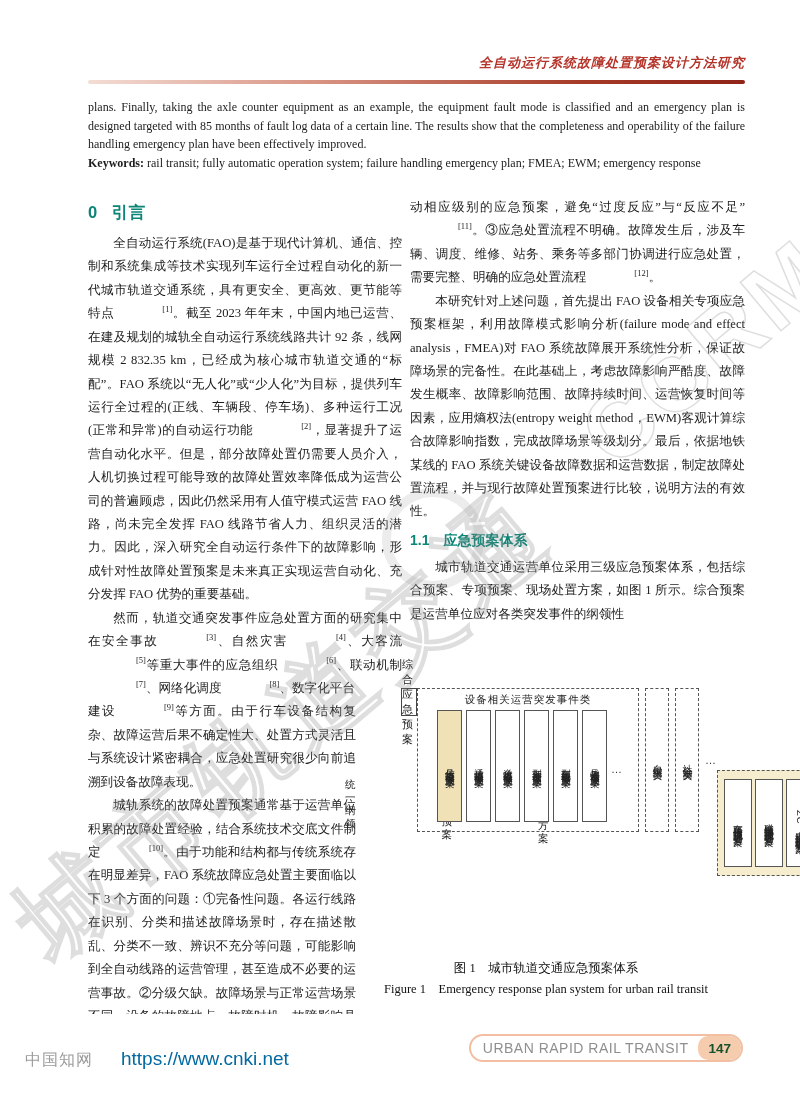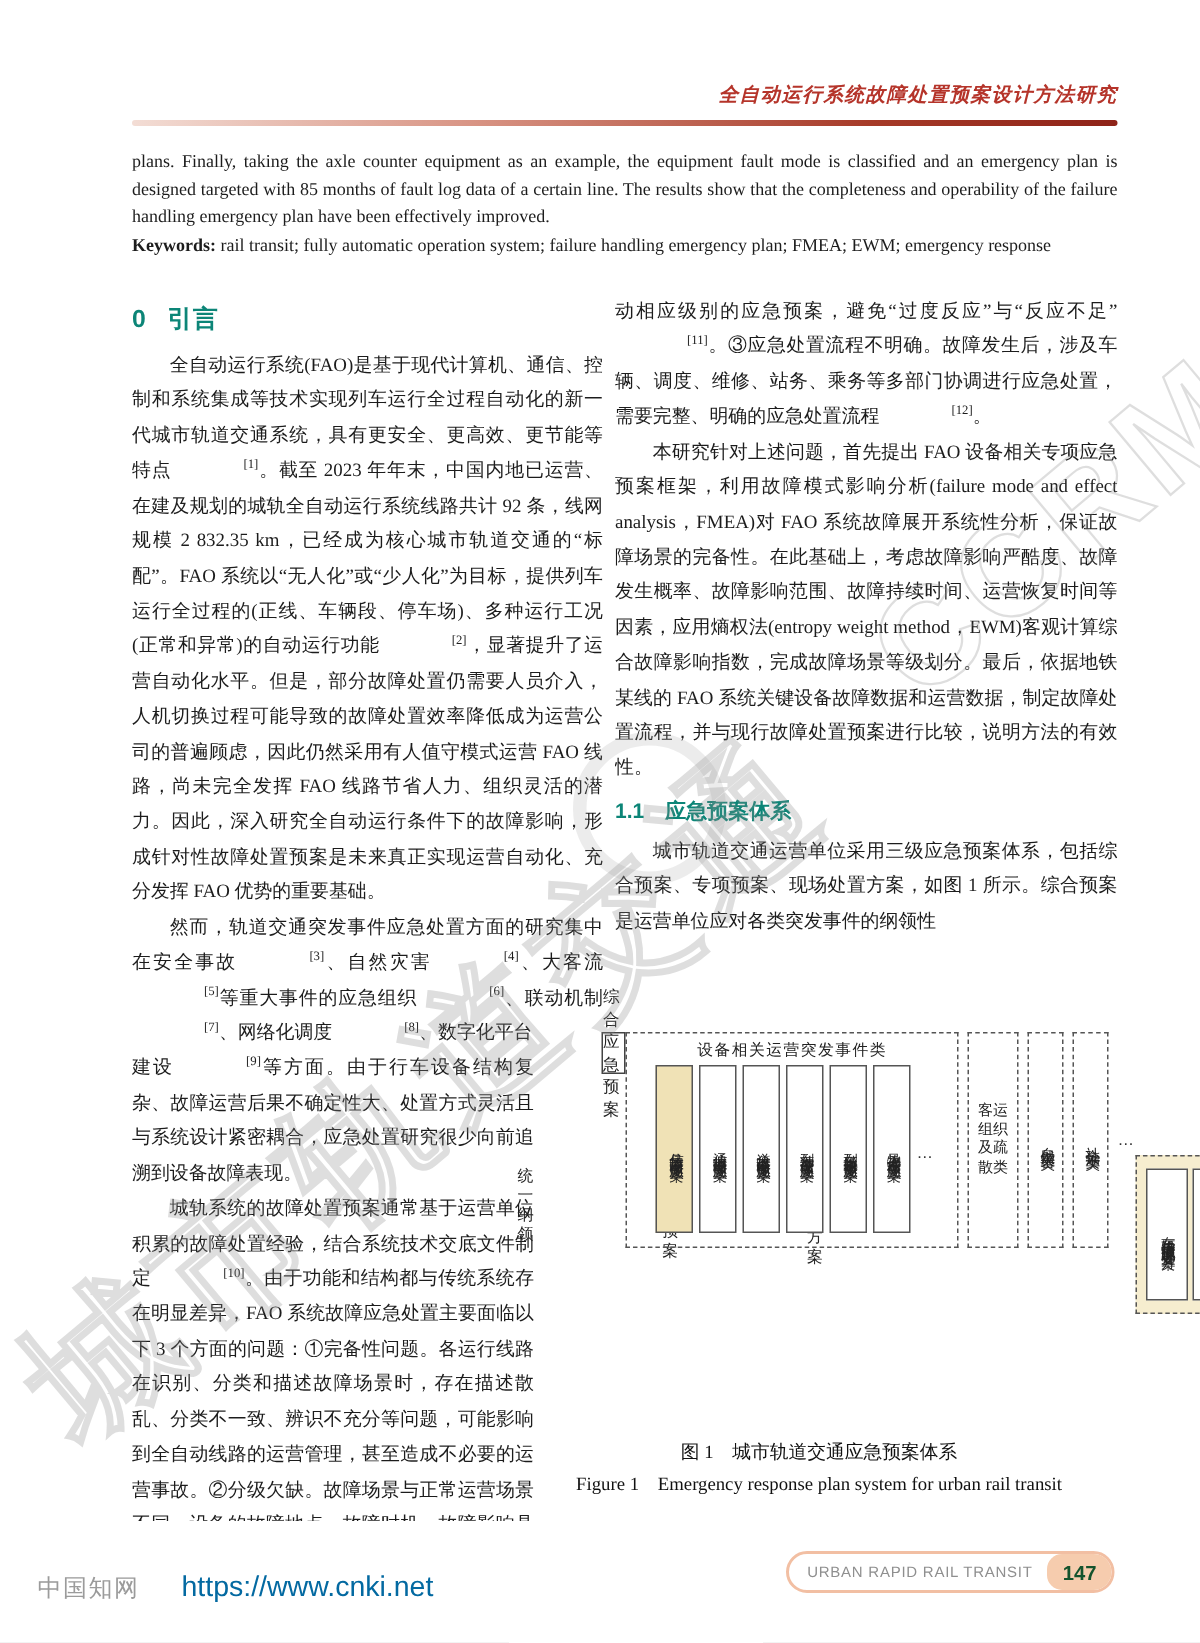--- a/index.html
+++ b/index.html
@@ -114,21 +114,21 @@
   .site-name { font-size:16px; letter-spacing:1px; }
   .site-url { font-size:19px; color:#0369a1; text-decoration:none; }
   .journal-pill {
     position:absolute; right:57px; top:1034px; height:24px;
     border:2px solid #f2bfa3; border-radius:14px; background:#fff;
     display:flex; align-items:stretch; overflow:hidden;
     font-family:"Liberation Sans","DejaVu Sans",sans-serif;
   }
   .journal-name {
     display:flex; align-items:center; padding:0 10px 0 12px;
-    font-size:10px; letter-spacing:0.5px; color:#8f8f8f;
+    font-size:14px; letter-spacing:0.5px; color:#8f8f8f;
   }
   .journal-page {
     display:flex; align-items:center; padding:0 10px;
     background:#f6ccae; color:#14532d; font-size:13.5px; font-weight:bold;
     border-radius:10px 0 0 10px;
   }
   
   .wm { position:absolute; pointer-events:none; font-weight:bold; color:transparent;
         -webkit-text-stroke:1.5px rgba(135,135,135,0.28); z-index:5;
         font-family:"Liberation Sans","DejaVu Sans",sans-serif; }
@@ -202,21 +202,20 @@
             <div class="equip-boxes">
               <div class="vbox splan hl">信号故障专项应急预案</div>
               <div class="vbox splan">通信故障专项应急预案</div>
               <div class="vbox splan">道岔故障专项应急预案</div>
               <div class="vbox splan">列车冲突专项应急预案</div>
               <div class="vbox splan">列车脱轨专项应急预案</div>
               <div class="vbox splan">异物入侵专项应急预案</div>
               <span class="dots">…</span>
             </div>
           </div>
-          <div class="cat cat-wide">客运组织及疏散类</div>
           <div class="cat cat-v">自然灾害类</div>
           <div class="cat cat-v">社会治安类</div>
           <span class="dots">…</span>
         </div>
         <div class="bottom-wrap">
           <div class="onsite-group">
             <div class="vbox oplan">车辆段信号故障现场处置方案</div>
             <div class="vbox oplan">联锁电源插箱故障现场处置方案</div>
             <div class="vbox oplan">ZC电源插箱故障现场处置方案</div>
             <div class="vbox oplan">计轴磁头受扰紫光带现场处置方案</div>

